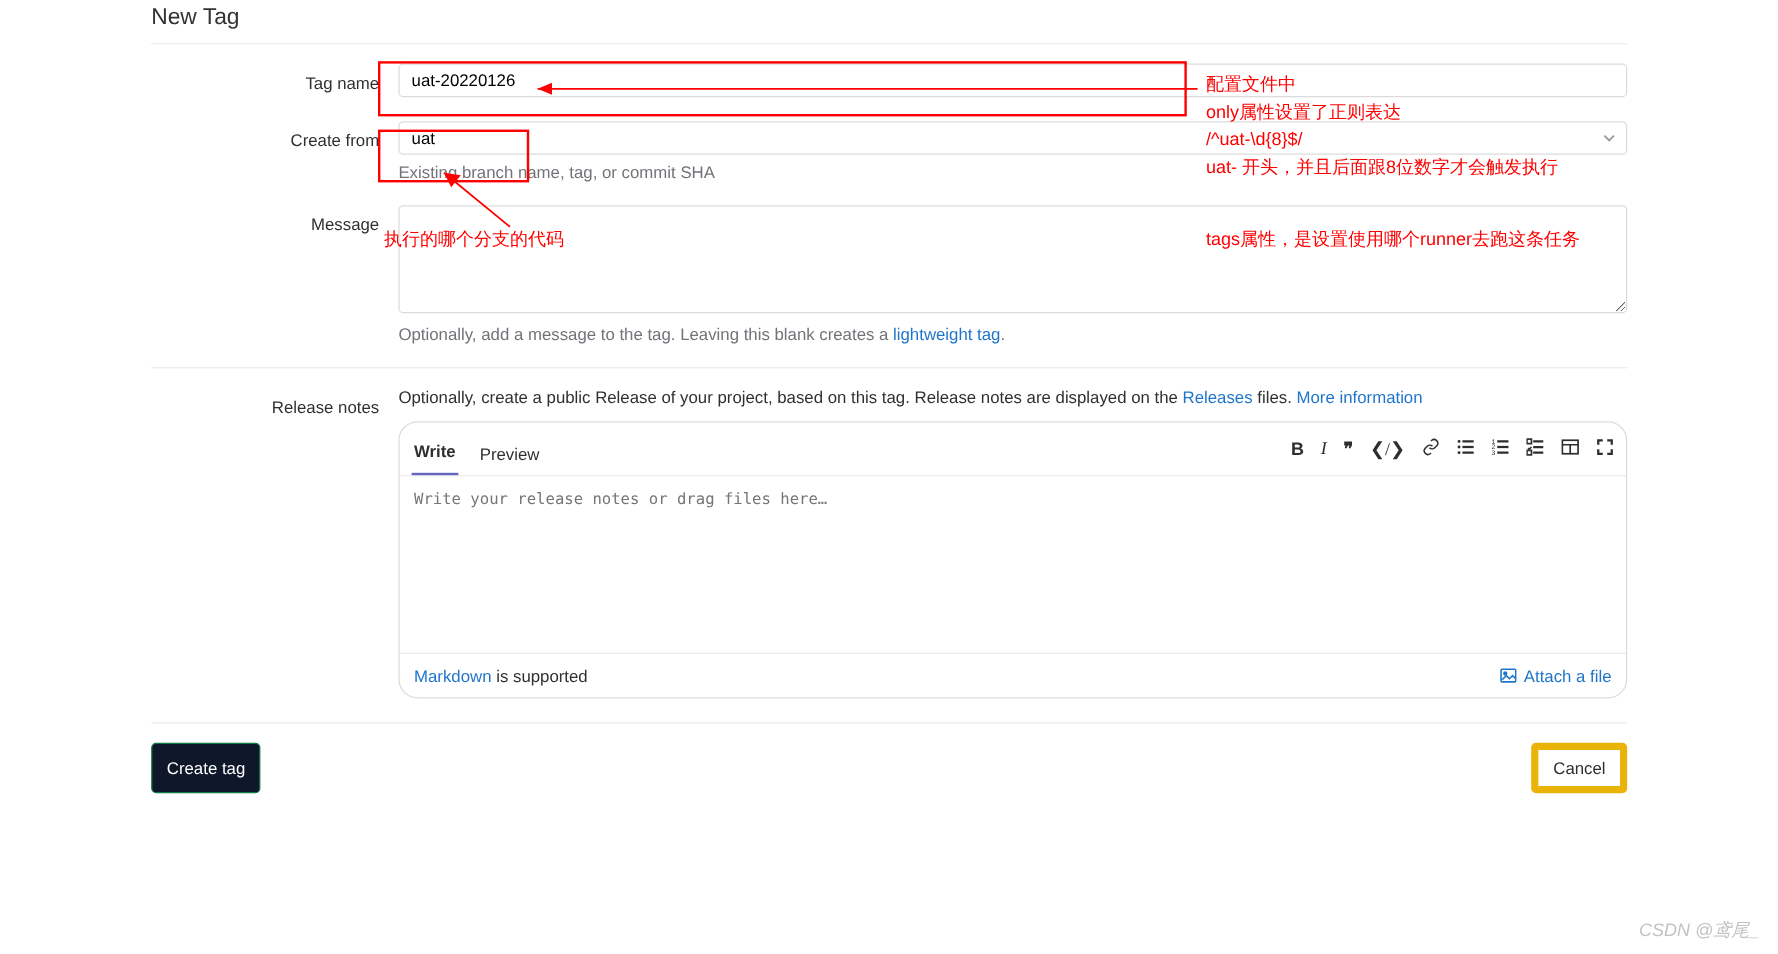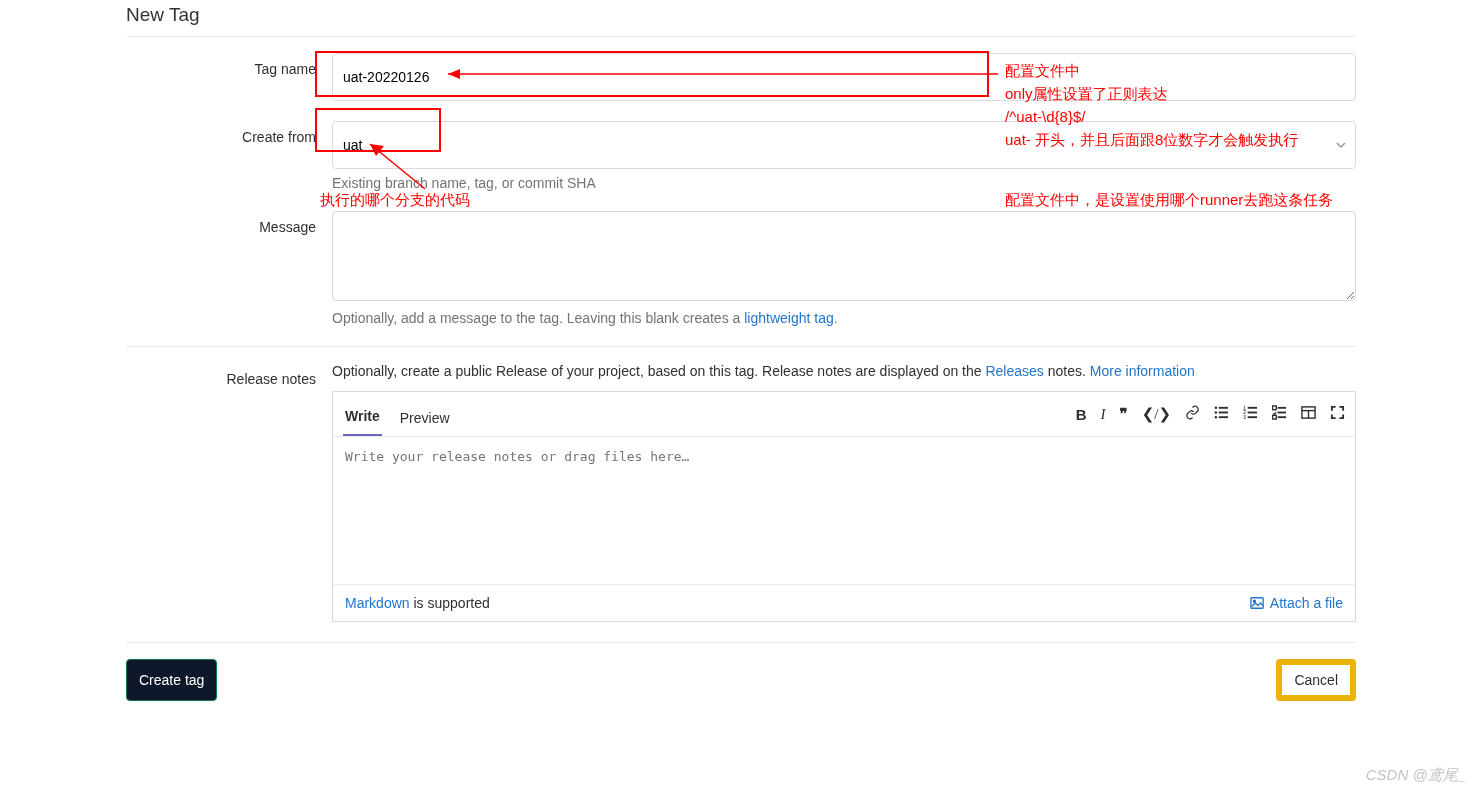--- a/index.html
+++ b/index.html
@@ -11,31 +11,31 @@
     font-size: 14px;
   }
   .container { width: 1230px; margin: 0 auto; padding: 0 16px; position: relative; }
   .page-title { font-size: 19px; font-weight: 400; color: #333; margin: 4px 0 10px; }
   hr.sep { border: none; border-top: 1px solid #eaeaea; margin: 0; }
   .form { margin-top: 16px; }
   .row { display: flex; margin-bottom: 20px; }
   .label-col { width: 190px; text-align: right; padding-right: 16px; padding-top: 8px; color: #303030; }
   .field-col { flex: 1; }
   .input {
-    width: 100%; height: 48px; border: 1px solid #dbdbdb; border-radius: 4px;
+    width: 100%; height: 28px; border: 1px solid #dbdbdb; border-radius: 4px;
     padding: 6px 10px; font-size: 14px; box-sizing: border-box; font-family: inherit;
   }
   .input.dd { padding-right: 26px; }
   .dd-wrap { position: relative; }
   .dd-caret { position: absolute; right: 10px; top: 50%; transform: translateY(-50%); color: #999; pointer-events: none; }
   .help { color: #737278; font-size: 14px; margin-top: 6px; }
   textarea.msg { width: 100%; height: 90px; border: 1px solid #dbdbdb; border-radius: 4px; padding: 8px 10px; box-sizing: border-box; font-family: inherit; font-size: 14px; resize: vertical; }
   .link { color: #1f75cb; text-decoration: none; }
   .release-desc { color: #303030; margin-bottom: 12px; }
-  .editor { border: 1px solid #dbdbdb; border-radius: 0; }
+  .editor { border: 1px solid #dbdbdb; border-radius: 16px; }
   .ed-head { display: flex; align-items: center; justify-content: space-between; border-bottom: 1px solid #eaeaea; padding: 0 10px; height: 44px; }
   .tabs { display: flex; gap: 16px; align-items: flex-end; height: 100%; }
   .tab { color: #303030; font-size: 14px; padding: 12px 2px 10px; cursor: pointer; }
   .tab.active { font-weight: 600; border-bottom: 2px solid #6666c4; }
   .toolbar { display: flex; gap: 14px; color: #2e2e2e; align-items: center; }
   .toolbar span, .toolbar svg { cursor: pointer; }
   .tb { font-family: Georgia, serif; font-size: 15px; }
   .tb.bold { font-weight: 700; font-family: inherit; }
   .tb.italic { font-style: italic; }
   .ed-body { padding: 10px; }
@@ -91,21 +91,21 @@
         </div>
       </div>
     </div>
 
     <hr class="sep">
 
     <div class="row" style="margin-top:16px">
       <div class="label-col">Release notes</div>
       <div class="field-col">
         <div class="release-desc">
-          <span>Optionally, create a public Release of your project, based on this tag. Release notes are displayed on the </span><a href="#" class="link">Releases</a><span> notes. </span><a href="#" class="link">More information</a>
+          <span>Optionally, create a public Release of your project, based on this tag. Release notes are displayed on the </span><a href="#" class="link">Releases</a><span> files. </span><a href="#" class="link">More information</a>
         </div>
 
         <div class="editor">
           <div class="ed-head">
             <div class="tabs">
               <div class="tab active">Write</div>
               <div class="tab">Preview</div>
             </div>
             <div class="toolbar">
               <span class="tb bold">B</span>
@@ -188,18 +188,18 @@
   </svg>
   <svg class="arrow-svg" style="left:250px; top:130px;" width="80" height="60">
     <line x1="10" y1="10" x2="65" y2="55" stroke="#ff0000" stroke-width="1.5"></line>
     <polygon points="10,10 24,12 16,22" fill="#ff0000"></polygon>
   </svg>
 
   <div class="annot" style="left:895px; top:55px;">配置文件中</div>
   <div class="annot" style="left:895px; top:78px;">only属性设置了正则表达</div>
   <div class="annot" style="left:895px; top:101px;">/^uat-\d{8}$/</div>
   <div class="annot" style="left:895px; top:124px;">uat- 开头，并且后面跟8位数字才会触发执行</div>
-  <div class="annot" style="left:895px; top:184px;">配置文件中，是设置使用哪个runner去跑这条任务</div>
+  <div class="annot" style="left:895px; top:184px;">tags属性，是设置使用哪个runner去跑这条任务</div>
   <div class="annot" style="left:210px; top:184px;">执行的哪个分支的代码</div>
 
 </div>
 
 <div class="watermark">CSDN @鸢尾_</div>
 
 </body></html>

